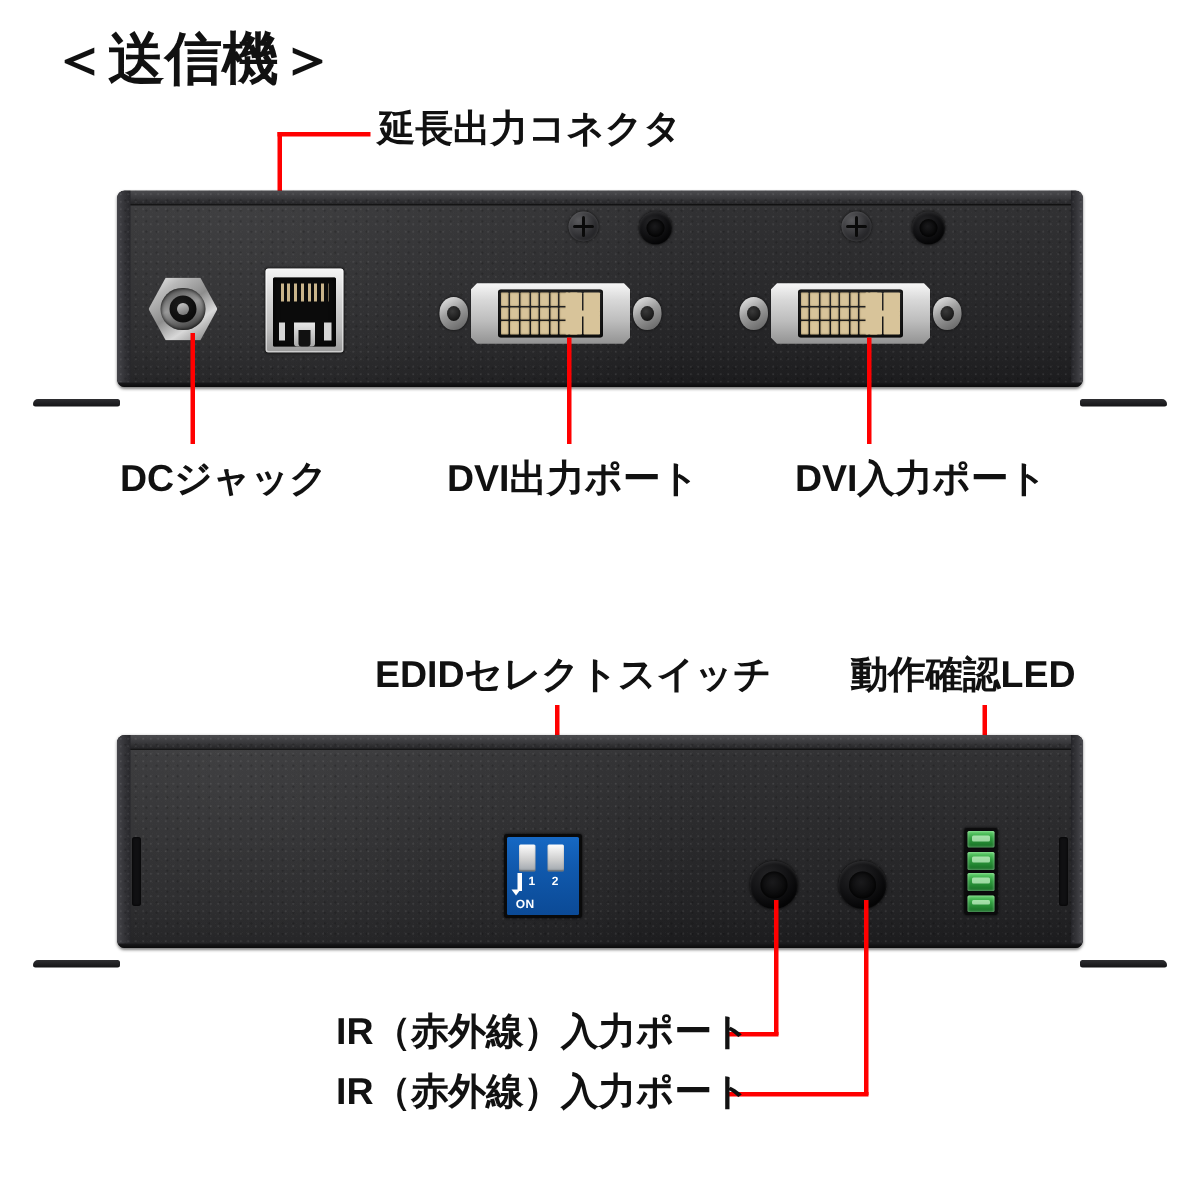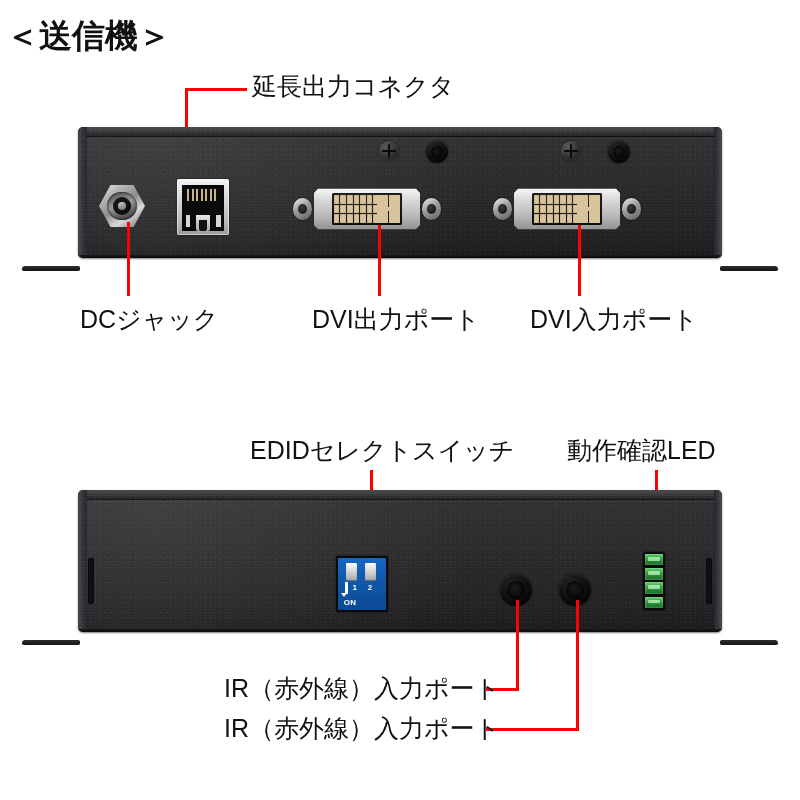--- a/index.html
+++ b/index.html
@@ -5,25 +5,25 @@
   html,body{margin:0;padding:0;background:#ffffff;}
   body{
     width:800px;height:800px;position:relative;overflow:hidden;
     font-family:"Liberation Sans","DejaVu Sans",sans-serif;
     color:#111;
   }
   .abs{position:absolute;}
 
   
   .title{
-    left:6px;top:14px;font-size:33px;font-weight:700;letter-spacing:0px;
+    left:34px;top:14px;font-size:38px;font-weight:700;letter-spacing:0px;
     white-space:nowrap;
   }
   .lbl{
-    font-size:25px;font-weight:400;white-space:nowrap;line-height:1;
+    font-size:25px;font-weight:700;white-space:nowrap;line-height:1;
     color:#111;
   }
 
   
   .ln{background:#ff0000;position:absolute;}
   .lnv{width:3px;}
   .lnh{height:3px;}
 
   
   .device{position:absolute;}
@@ -369,21 +369,21 @@
 </div>
 
 <div class="ear earL abs" style="left:22px;top:266px;width:58px;"></div>
 <div class="ear earR abs" style="left:720px;top:266px;width:58px;"></div>
 
 <div class="ln lnv abs" style="left:127px;top:222px;height:74px;"></div>
 <div class="ln lnv abs" style="left:378px;top:225px;height:71px;"></div>
 <div class="ln lnv abs" style="left:578px;top:225px;height:71px;"></div>
 
 <div class="abs lbl" style="left:80px;top:307px;">DCジャック</div>
-<div class="abs lbl" style="left:312px;top:307px;">DVI出力ポート</div>
+<div class="abs lbl" style="left:298px;top:307px;">DVI出力ポート</div>
 <div class="abs lbl" style="left:530px;top:307px;">DVI入力ポート</div>
 
 <div class="abs lbl" style="left:250px;top:438px;">EDIDセレクトスイッチ</div>
 <div class="abs lbl" style="left:567px;top:438px;">動作確認LED</div>
 
 <div class="ln lnv abs" style="left:370px;top:470px;height:98px;"></div>
 <div class="ln lnv abs" style="left:655px;top:470px;height:83px;"></div>
 
 <div class="device" style="left:78px;top:490px;width:644px;height:142px;">
   <div class="panel">

